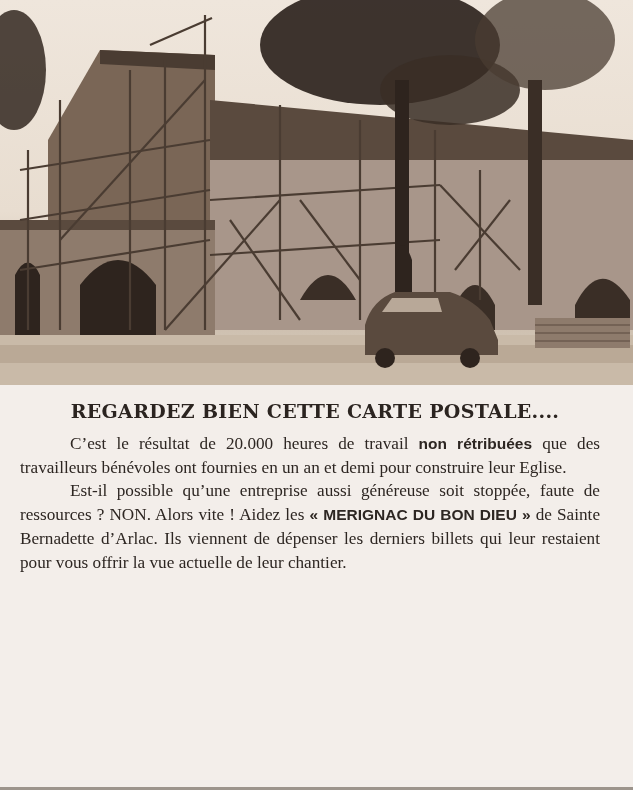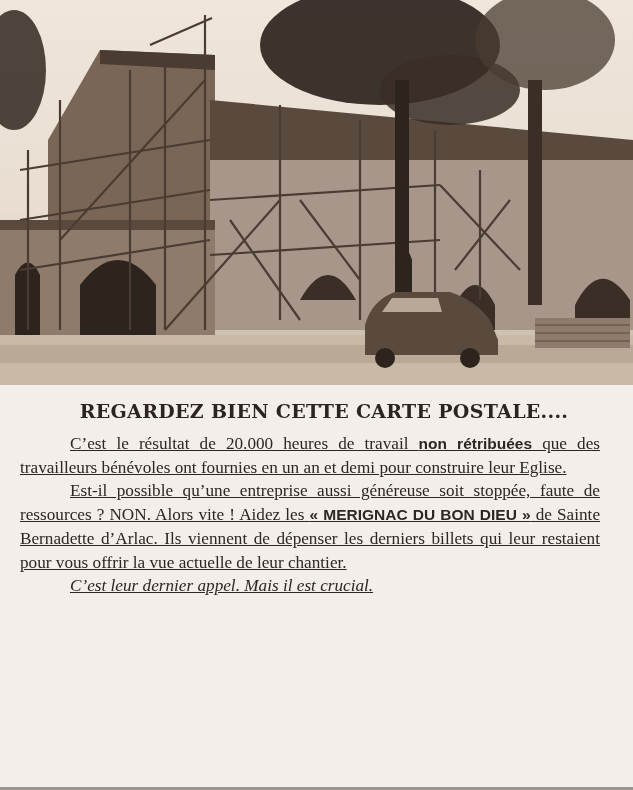--- a/index.html
+++ b/index.html
@@ -14,30 +14,29 @@
       position:absolute; left:0; top:0; width:633px; height:385px;
       background:linear-gradient(180deg,#efe6dc 0%,#e8ddd0 55%,#cbbcab 80%,#d8cdbf 100%);
       overflow:hidden;
     }
     .photo svg { position:absolute; left:0; top:0; }
     .text-area {
       position:absolute; left:0; top:385px; width:633px; height:405px;
       background:#f3eeea;
     }
     .headline {
-      position:absolute; left:59px; top:15px; width:530px;
+      position:absolute; left:50px; top:15px; width:530px;
       font-family:"DejaVu Serif", serif; font-weight:bold;
       font-size:19px; letter-spacing:0.3px; text-align:center;
       color:#2b2420;
     }
     .body-text {
       position:absolute; left:20px; top:47px; width:580px;
       font-size:17.2px; line-height:23.7px; text-align:justify;
       color:#2d2622;
-      text-decoration:underline;
     }
     .body-text p { margin:0; text-indent:50px; }
     .body-text .bold { font-family:"Liberation Sans", sans-serif; font-weight:bold; font-size:15.5px; }
     .body-text .it { font-style:italic; }
     .bottom-rule {
       position:absolute; left:0; top:787px; width:633px; height:3px; background:#9c948c;
     }
   </style>
 </head>
 <body>
@@ -108,16 +107,15 @@
       <line x1="535" y1="341" x2="630" y2="341"></line>
     </g>
   </svg>
 </div>
 
 <div class="text-area">
   <div class="headline">REGARDEZ BIEN CETTE CARTE POSTALE....</div>
   <div class="body-text">
     <p><span>C’est le résultat de 20.000 heures de travail </span><span class="bold">non rétribuées</span><span> que des travailleurs bénévoles ont fournies en un an et demi pour construire leur Eglise.</span></p>
     <p><span>Est-il possible qu’une entreprise aussi généreuse soit stoppée, faute de ressources ? NON. Alors vite ! Aidez les </span><span class="bold">« MERIGNAC DU BON DIEU »</span><span> de Sainte Bernadette d’Arlac. Ils viennent de dépenser les derniers billets qui leur restaient pour vous offrir la vue actuelle de leur chantier.</span></p>
-    <p class="it">C’est leur dernier appel. Mais il est crucial.</p>
   </div>
 </div>
 <div class="bottom-rule"></div>
 
 </body></html>

